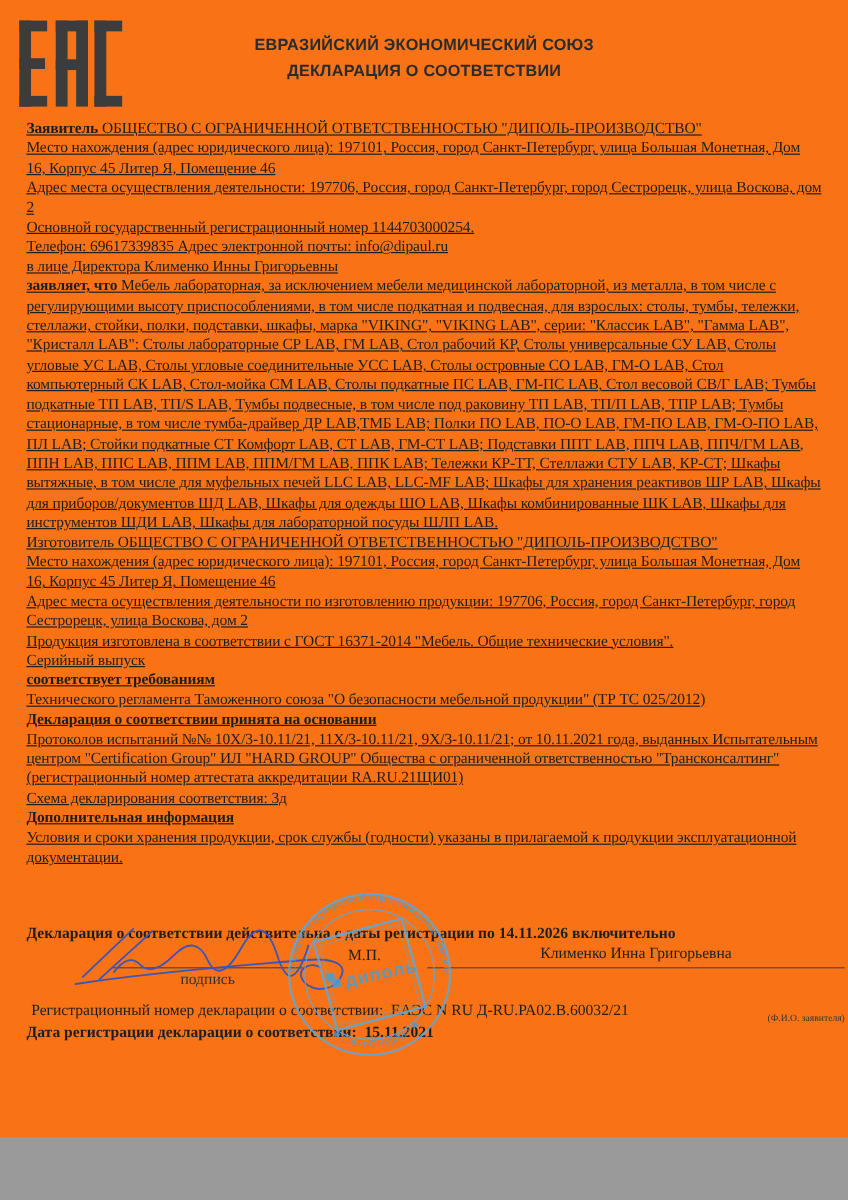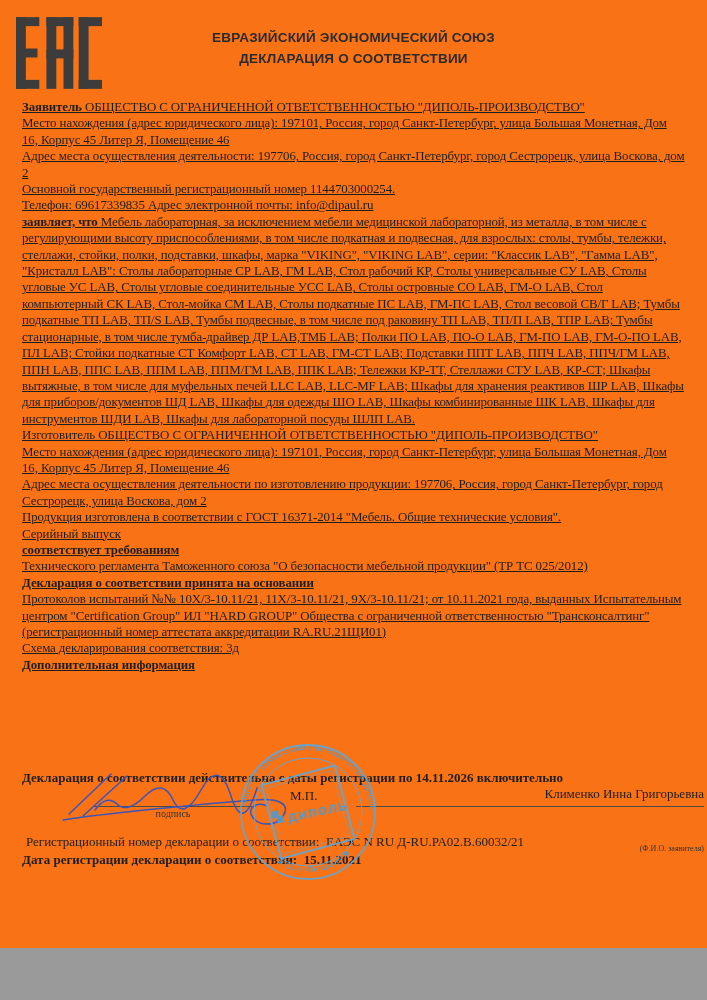--- a/index.html
+++ b/index.html
@@ -16,23 +16,23 @@
   .bodytxt{position:absolute;top:99px;left:22px;width:663px;
            font-size:12.9px;line-height:16.4px;letter-spacing:-0.1px;text-decoration:underline;}
   .bodytxt p{margin:0;}
   .b{font-weight:bold;}
 
   
   .bottom{position:absolute;top:750px;left:22px;width:663px;font-size:13px;}
   .validity{position:absolute;top:20px;left:0;font-weight:bold;margin:0;}
   .sigline1{position:absolute;top:56px;left:72px;width:158px;border-top:1px solid #4a4a4a;}
   .capsign{position:absolute;top:58px;left:72px;width:158px;text-align:center;
-           font-size:10px;color:#333;}
+           font-size:13px;color:#333;}
   .mp{position:absolute;top:38px;left:268px;}
-  .fioname{position:absolute;top:36px;left:334px;width:348px;text-align:right;}
+  .fioname{position:absolute;top:36px;left:334px;width:348px;text-align:center;}
   .sigline2{position:absolute;top:56px;left:334px;width:348px;border-top:1px solid #4a4a4a;}
   .capfio{position:absolute;top:58px;left:334px;width:348px;text-align:right;
           font-size:8px;color:#333;margin-top:36px;}
   .reg1{position:absolute;top:80px;left:0;font-weight:normal;margin:4px;}
   .reg2{position:absolute;top:102px;left:0;font-weight:bold;margin:0;}
 
   
   .sig-svg{position:absolute;left:55px;top:762px;pointer-events:none;}
 
   
@@ -85,32 +85,34 @@
     <div>ЕВРАЗИЙСКИЙ ЭКОНОМИЧЕСКИЙ СОЮЗ</div>
     <div>ДЕКЛАРАЦИЯ О СООТВЕТСТВИИ</div>
   </div>
 
   <main class="bodytxt" id="paragraphs">
       <p><span class="b">Заявитель </span><span>ОБЩЕСТВО С ОГРАНИЧЕННОЙ ОТВЕТСТВЕННОСТЬЮ "ДИПОЛЬ-ПРОИЗВОДСТВО"</span></p>
       <p><span>Место нахождения (адрес юридического лица): 197101, Россия, город Санкт-Петербург, улица Большая Монетная, Дом 16, Корпус 45 Литер Я, Помещение 46</span></p>
       <p><span>Адрес места осуществления деятельности: 197706, Россия, город Санкт-Петербург, город Сестрорецк, улица Воскова, дом 2</span></p>
       <p><span>Основной государственный регистрационный номер 1144703000254.</span></p>
       <p><span>Телефон: 69617339835 Адрес электронной почты: info@dipaul.ru</span></p>
+      <p><span>в лице Директора Клименко Инны Григорьевны</span></p>
       <p><span class="b">заявляет, что </span><span>Мебель лабораторная, за исключением мебели медицинской лабораторной, из металла, в том числе с регулирующими высоту приспособлениями, в том числе подкатная и подвесная, для взрослых: столы, тумбы, тележки, стеллажи, стойки, полки, подставки, шкафы, марка "VIKING", "VIKING LAB", серии: "Классик LAB", "Гамма LAB", "Кристалл LAB": Столы лабораторные СР LAB, ГМ LAB, Стол рабочий КР, Столы универсальные СУ LAB, Столы угловые УС LAB, Столы угловые соединительные УСС LAB, Столы островные СО LAB, ГМ-О LAB, Стол компьютерный СК LAB, Стол-мойка СМ LAB, Столы подкатные ПС LAB, ГМ-ПС LAB, Стол весовой СВ/Г LAB; Тумбы подкатные ТП LAB, ТП/S LAB, Тумбы подвесные, в том числе под раковину ТП LAB, ТП/П LAB, ТПР LAB; Тумбы стационарные, в том числе тумба-драйвер ДР LAB,ТМБ LAB; Полки ПО LAB, ПО-О LAB, ГМ-ПО LAB, ГМ-О-ПО LAB, ПЛ LAB; Стойки подкатные СТ Комфорт LAB, СТ LAB, ГМ-СТ LAB; Подставки ППТ LAB, ППЧ LAB, ППЧ/ГМ LAB, ППН LAB, ППС LAB, ППМ LAB, ППМ/ГМ LAB, ППК LAB; Тележки КР-ТТ, Стеллажи СТУ LAB, КР-СТ; Шкафы вытяжные, в том числе для муфельных печей LLC LAB, LLC-MF LAB; Шкафы для хранения реактивов ШР LAB, Шкафы для приборов/документов ШД LAB, Шкафы для одежды ШО LAB, Шкафы комбинированные ШК LAB, Шкафы для инструментов ШДИ LAB, Шкафы для лабораторной посуды ШЛП LAB.</span></p>
       <p><span>Изготовитель ОБЩЕСТВО С ОГРАНИЧЕННОЙ ОТВЕТСТВЕННОСТЬЮ "ДИПОЛЬ-ПРОИЗВОДСТВО"</span></p>
       <p><span>Место нахождения (адрес юридического лица): 197101, Россия, город Санкт-Петербург, улица Большая Монетная, Дом 16, Корпус 45 Литер Я, Помещение 46</span></p>
       <p><span>Адрес места осуществления деятельности по изготовлению продукции: 197706, Россия, город Санкт-Петербург, город Сестрорецк, улица Воскова, дом 2</span></p>
       <p><span>Продукция изготовлена в соответствии с ГОСТ 16371-2014 "Мебель. Общие технические условия".</span></p>
       <p><span>Серийный выпуск</span></p>
       <p><span class="b">соответствует требованиям</span></p>
       <p><span>Технического регламента Таможенного союза "О безопасности мебельной продукции" (ТР ТС 025/2012)</span></p>
       <p><span class="b">Декларация о соответствии принята на основании</span></p>
       <p><span>Протоколов испытаний №№ 10Х/3-10.11/21, 11Х/3-10.11/21, 9Х/3-10.11/21; от 10.11.2021 года, выданных Испытательным центром "Certification Group" ИЛ "HARD GROUP" Общества с ограниченной ответственностью "Трансконсалтинг" (регистрационный номер аттестата аккредитации RA.RU.21ЩИ01)</span></p>
       <p><span>Схема декларирования соответствия: 3д</span></p>
       <p><span class="b">Дополнительная информация</span></p>
+      <p><span>Условия и сроки хранения продукции, срок службы (годности) указаны в прилагаемой к продукции эксплуатационной документации.</span></p>
     </main>
 
   <section class="bottom">
     <p class="validity">Декларация о соответствии действительна с даты регистрации по 14.11.2026 включительно</p>
 
     <div class="sigline1"></div>
     <div class="capsign">подпись</div>
 
     <div class="mp">М.П.</div>
 

